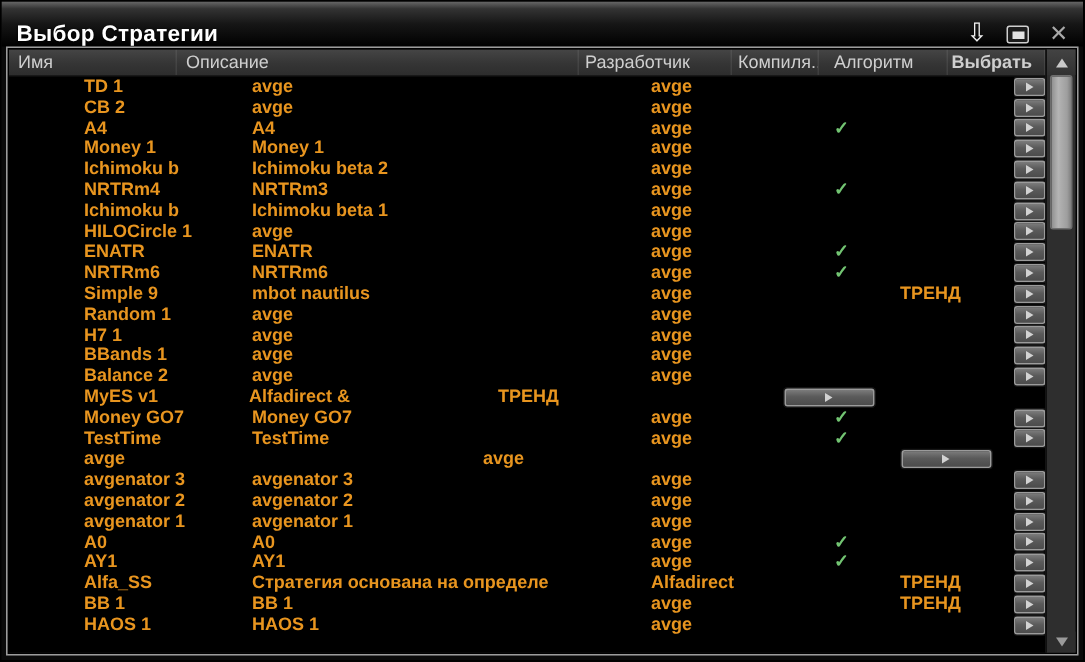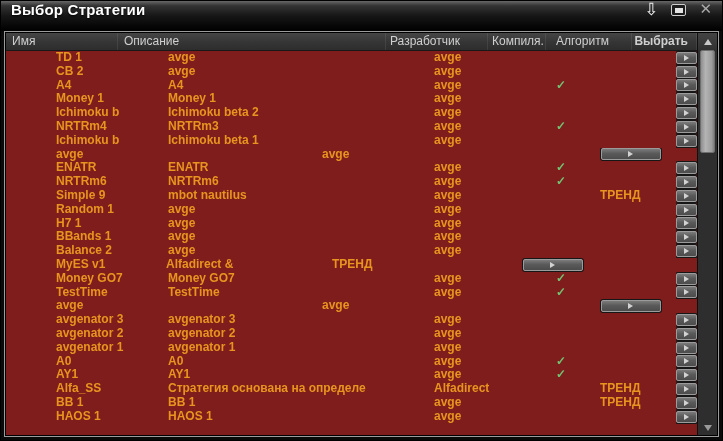--- a/index.html
+++ b/index.html
@@ -7,41 +7,41 @@
   body { font-family: "Liberation Sans", sans-serif; }
 
   .window {
     position: relative; width: 723px; height: 441px;
     background: #0a0a0a; overflow: hidden;
     border: 1px solid #000;
   }
 
   
   .titlebar {
-    height: 30px; display: flex; align-items: flex-start;
+    height: 30px; display: flex; align-items: flex-end;
     padding: 0 10px;
     background: linear-gradient(180deg,#686868 0%, #333 16%, #161616 50%, #000 100%);
   }
   .title { color: #fff; font-size: 15px; font-weight: bold; letter-spacing: .2px;
            text-shadow: 0 1px 2px #000; }
   .controls { margin-left: auto; display: flex; align-items: center; gap: 13px; }
   .ctl { background: none; border: none; cursor: pointer; display: flex; align-items: center; justify-content: center; padding: 0; }
   .dock-glyph { font-family: "DejaVu Sans", sans-serif; color: #f0f0f0; font-size: 17px; line-height: 17px; }
   .maxbox { width: 15px; height: 12px; border: 1px solid #cfcfcf; border-radius: 2px;
             background: #1c1c1c; display: flex; align-items: center; justify-content: center; }
   .maxbox .bar { width: 8px; height: 5px; background: #e3e3e3; margin-top: 1px; }
   .close-glyph { font-family: "DejaVu Sans", sans-serif; color: #a9a9a9; font-size: 15px; font-weight: bold; line-height: 15px; }
 
   
   .frame {
     position: absolute; top: 30px; left: 3px; right: 3px; bottom: 3px;
     border: 1px solid #9c9c9c; background: #1f1f1f;
     padding: 1px; box-shadow: inset 0 0 0 1px #000;
   }
-  .frame-inner { width: 100%; height: 100%; display: flex; background: #7f1d1d; }
+  .frame-inner { width: 100%; height: 100%; display: flex; background: #000000; }
   .main-col { flex: 1; display: flex; flex-direction: column; overflow: hidden; }
 
   
   .header { display: flex; height: 18px; flex: none;
     background: linear-gradient(180deg,#454545,#353535 55%,#2d2d2d);
     border-bottom: 1px solid #181818; color: #cfcfcf; font-size: 12px; }
   .hcell { line-height: 17px; white-space: nowrap; overflow: hidden;
            border-right: 1px solid rgba(255,255,255,.08); }
 
   .c-name   { width: 112px; padding-left: 6px; }
@@ -211,20 +211,21 @@
       
     </div>
     <div class="tcell c-algo"></div>
     <div class="tcell c-select">
       <button class="row-btn">
         <span class="tri-right"></span>
       </button>
     </div>
   </div>
             <div class="trow">
+    <div class="tcell c-name">HILOCircle 1</div>
     <div class="tcell c-desc">avge</div>
     <div class="tcell c-dev">avge</div>
     <div class="tcell c-comp">
       
     </div>
     <div class="tcell c-algo"></div>
     <div class="tcell c-select">
       <button class="row-btn">
         <span class="tri-right"></span>
       </button>

